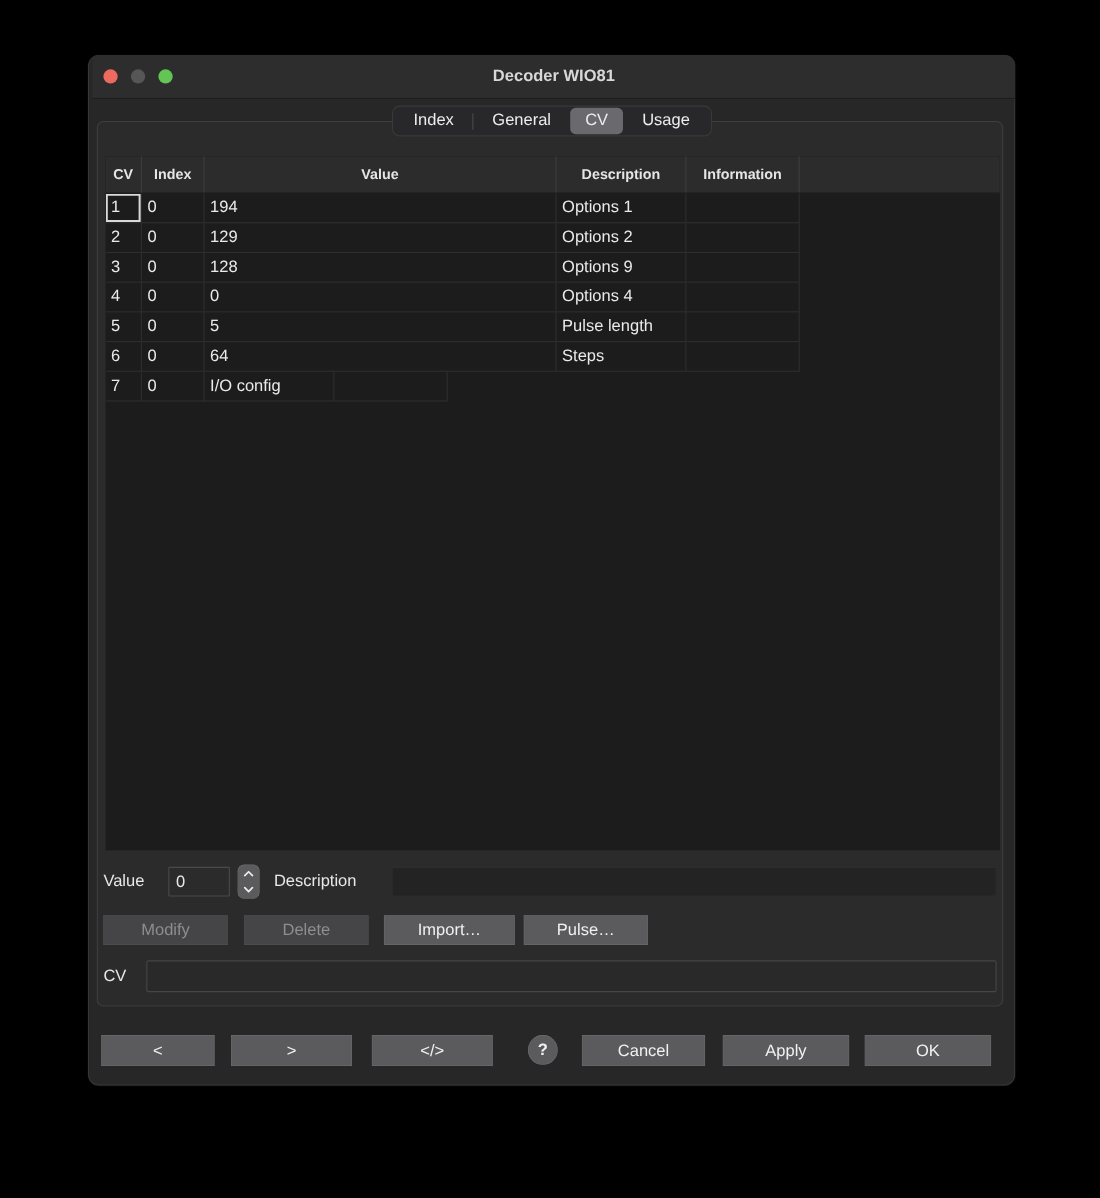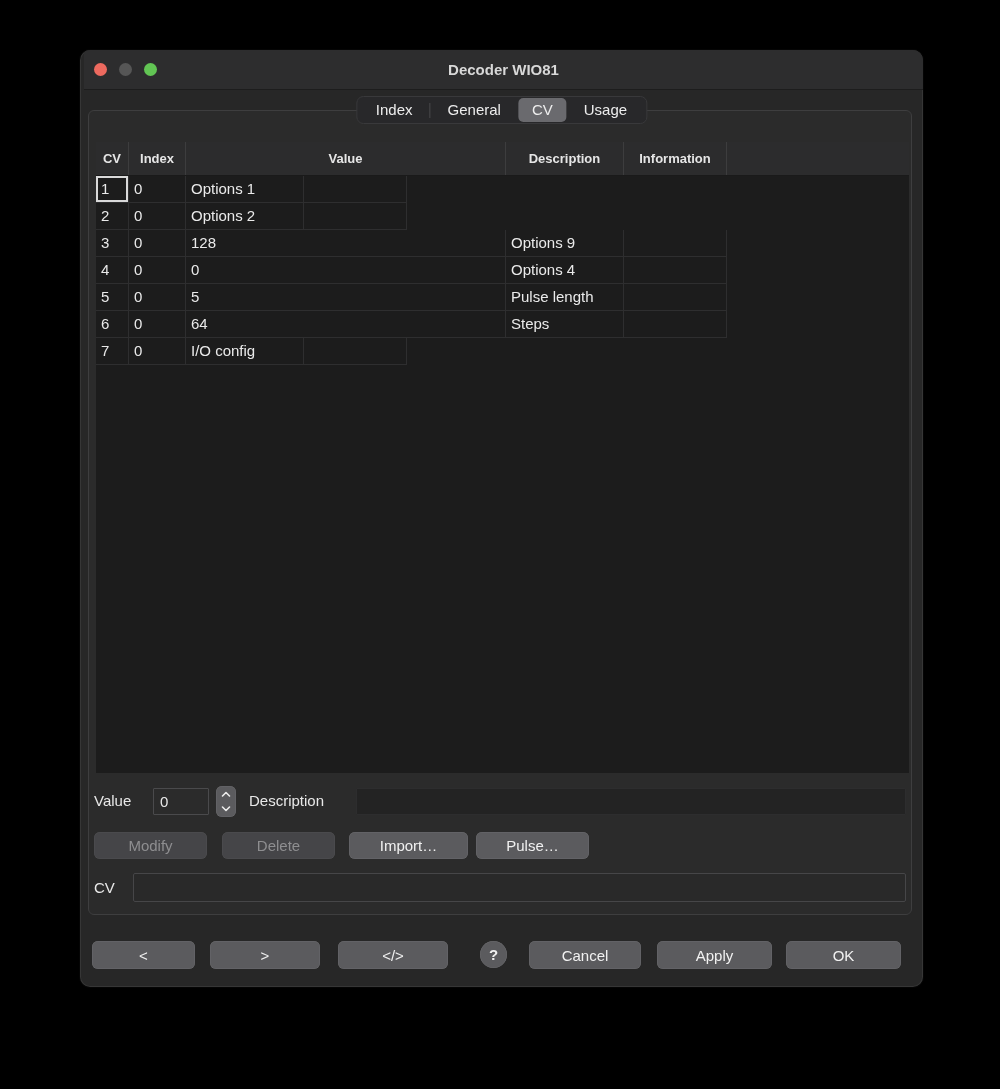--- a/index.html
+++ b/index.html
@@ -63,21 +63,21 @@
 
   .stepper {
     position:absolute; left:127px; top:675px; width:20px; height:31px;
     background:#5b5b5e; border-radius:6px; display:flex; flex-direction:column;
     box-shadow: inset 0 0 0 0.5px #6b6b6e;
   }
   .stepper span { flex:1; display:flex; align-items:center; justify-content:center; }
 
   
   .btn {
-    position:absolute; height:27px; background:#5b5b5e; border:none; border-radius:6px;
+    position:absolute; height:27px; background:#5b5b5e; border:none; border-radius:0;
     font-size:15px; color:#f1f1f1; font-family:"Liberation Sans", sans-serif;
     display:flex; align-items:center; justify-content:center;
     box-shadow: inset 0 0 0 0.5px #6b6b6e;
   }
   .btn.disabled { background:#454548; color:#8e8e90; box-shadow: inset 0 0 0 0.5px #505052; }
   #modify-btn { left:5px;  top:721px; width:113px; }
   #delete-btn { left:133px; top:721px; width:113px; }
   #import-btn { left:260px; top:721px; width:119px; }
   #export-btn { left:387px; top:721px; width:113px; }
 
@@ -122,26 +122,28 @@
           <div class="th c1">Index</div>
           <div class="th c2">Value</div>
           <div class="th c3">Description</div>
           <div class="th c4">Information</div>
           <div class="th fill"></div>
         </div>
 
         <div class="trow">
           <div class="td c0 focused">1</div>
           <div class="td c1">0</div>
+          <div class="td c2">194</div>
           <div class="td c3">Options 1</div>
           <div class="td c4"></div>
         </div>
         <div class="trow">
           <div class="td c0">2</div>
           <div class="td c1">0</div>
+          <div class="td c2">129</div>
           <div class="td c3">Options 2</div>
           <div class="td c4"></div>
         </div>
         <div class="trow">
           <div class="td c0">3</div>
           <div class="td c1">0</div>
           <div class="td c2">128</div>
           <div class="td c3">Options 9</div>
           <div class="td c4"></div>
         </div>

